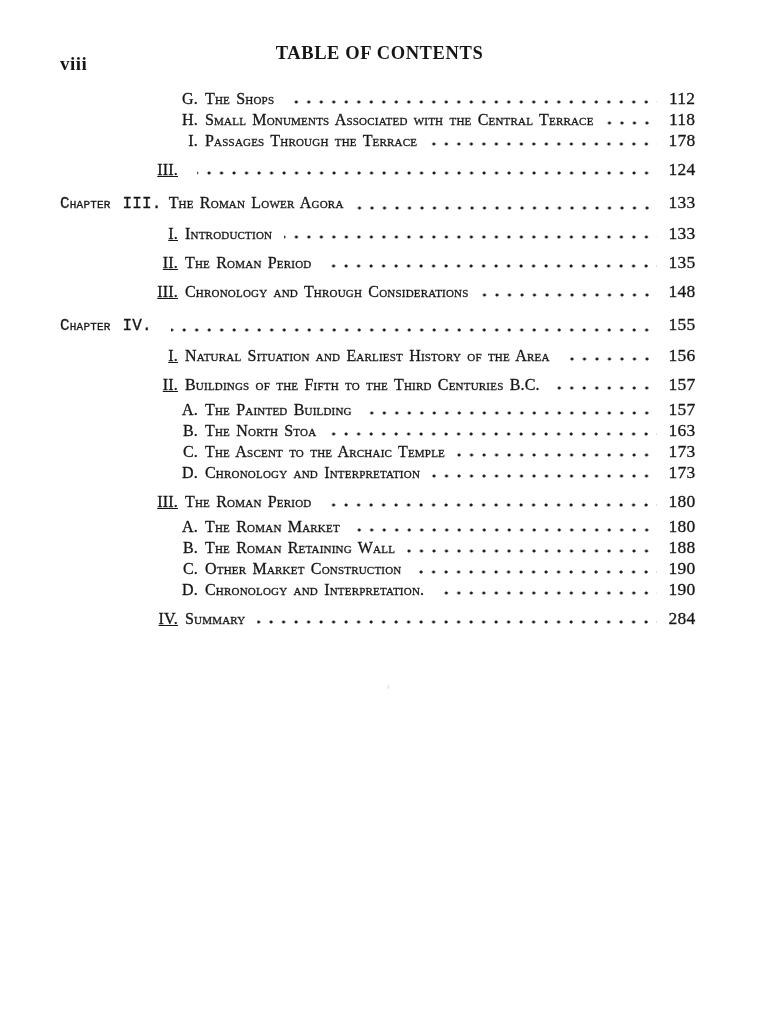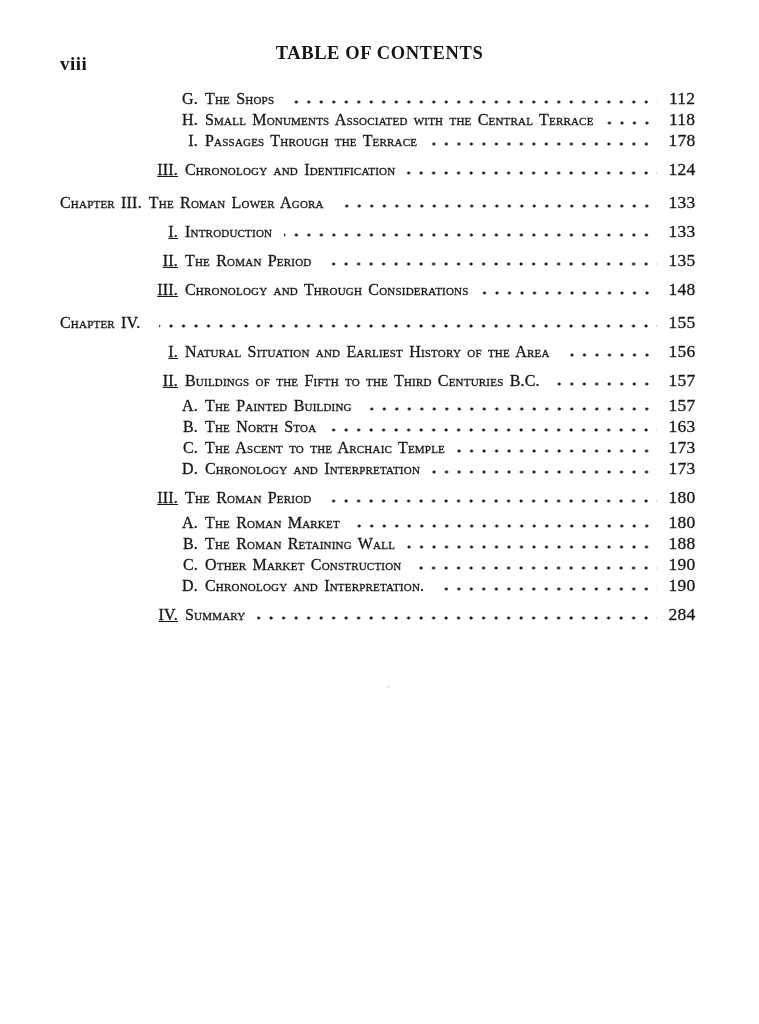--- a/index.html
+++ b/index.html
@@ -54,21 +54,21 @@
   .row.roman { margin-top: 10px; }
   .row.chapter { margin-top: 14px; }
   .row.roman + .row.letter { margin-top: 6px; }
   .num {
     flex: 0 0 auto;
     text-align: right;
     margin-right: 7px;
   }
   .row.roman .num { width: 118px; text-decoration: underline; }
   .row.letter .num { width: 138px; }
-  .row.chapter .num { width: auto; }
+  .row.chapter .num { width: auto; font-family: Liberation Mono, monospace; }
   .label { flex: 0 0 auto; }
   .leader {
     flex: 1 1 24px;
     align-self: flex-end;
     height: 4px;
     margin: 0 10px 4px 12px;
     background-image: radial-gradient(circle at 2px 2px, #1b1b1b 1.25px, rgba(0,0,0,0) 1.8px);
     background-size: 12.5px 4px;
     background-repeat: repeat-x;
     background-position: right bottom;
@@ -108,21 +108,20 @@
     <span class="pagenum">118</span>
   </div>
       <div class="row letter">
     <span class="num">I.</span>
     <span class="label">Passages Through the Terrace</span>
     <span class="leader"></span>
     <span class="pagenum">178</span>
   </div>
       <div class="row roman">
     <span class="num">III.</span>
-    <span class="label">Chronology and Identification</span>
     <span class="leader"></span>
     <span class="pagenum">124</span>
   </div>
       <div class="row chapter">
     <span class="num">Chapter III.</span>
     <span class="label">The Roman Lower Agora</span>
     <span class="leader"></span>
     <span class="pagenum">133</span>
   </div>
       <div class="row roman">

